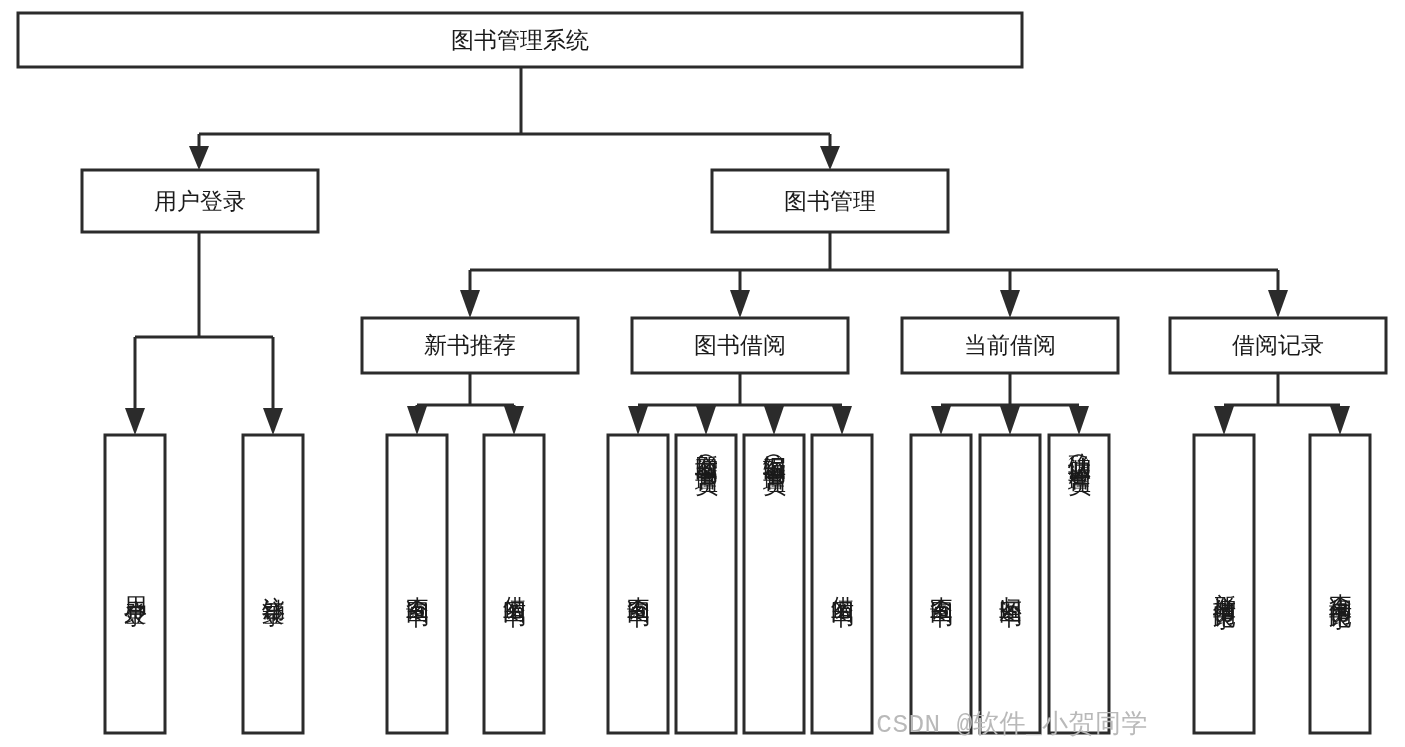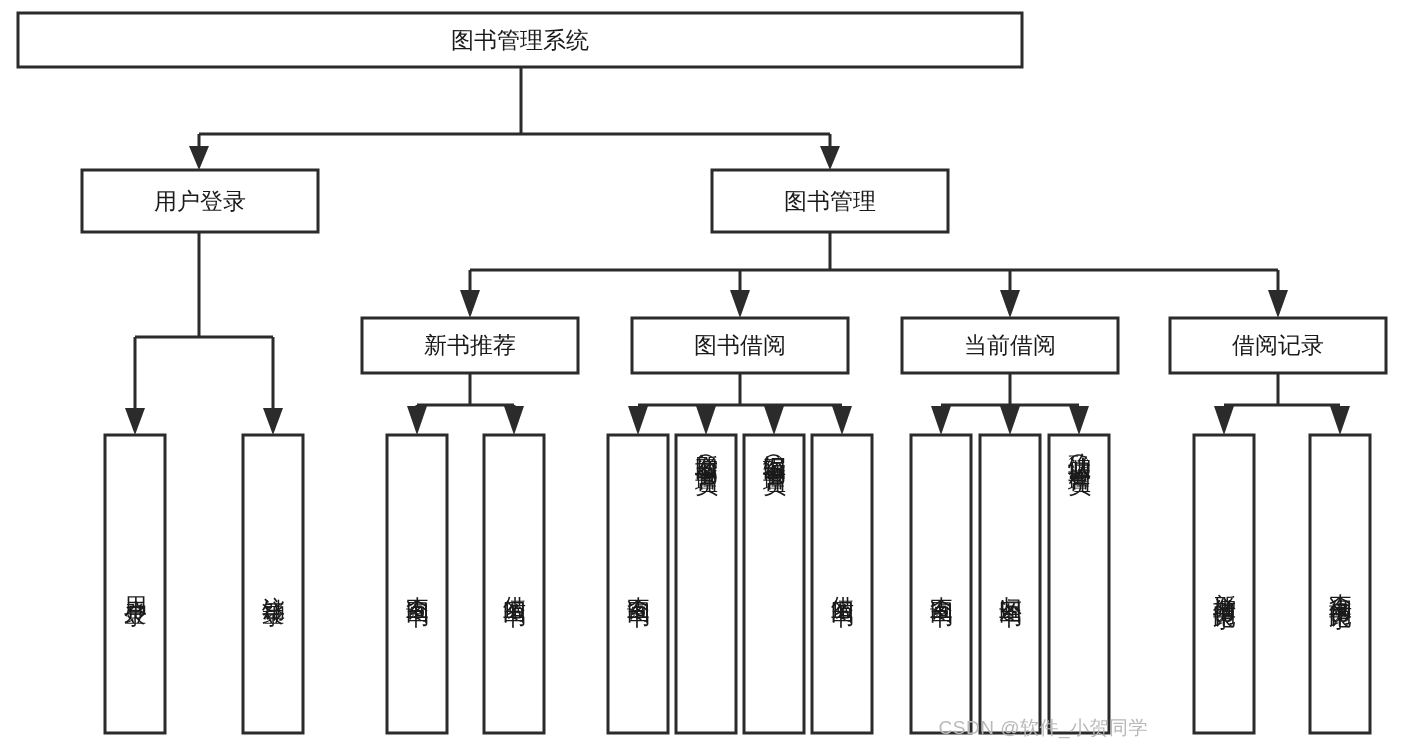--- a/index.html
+++ b/index.html
@@ -66,22 +66,22 @@
     line-height: 1.12;
     letter-spacing: 3px;
     color: #1a1a1a;
     white-space: nowrap;
     text-align: center;
   }
   .watermark {
     position: absolute;
     right: 8px;
     bottom: 6px;
-    font-family: Liberation Sans, sans-serif;
-    font-size: 19px;
+    font-family: Liberation Mono, monospace;
+    font-size: 26px;
     color: #b9b9b9;
     letter-spacing: 0.5px;
     white-space: nowrap;
   }
 </style>
 </head>
 <body>
 
 <div id="diagram-root">
 

